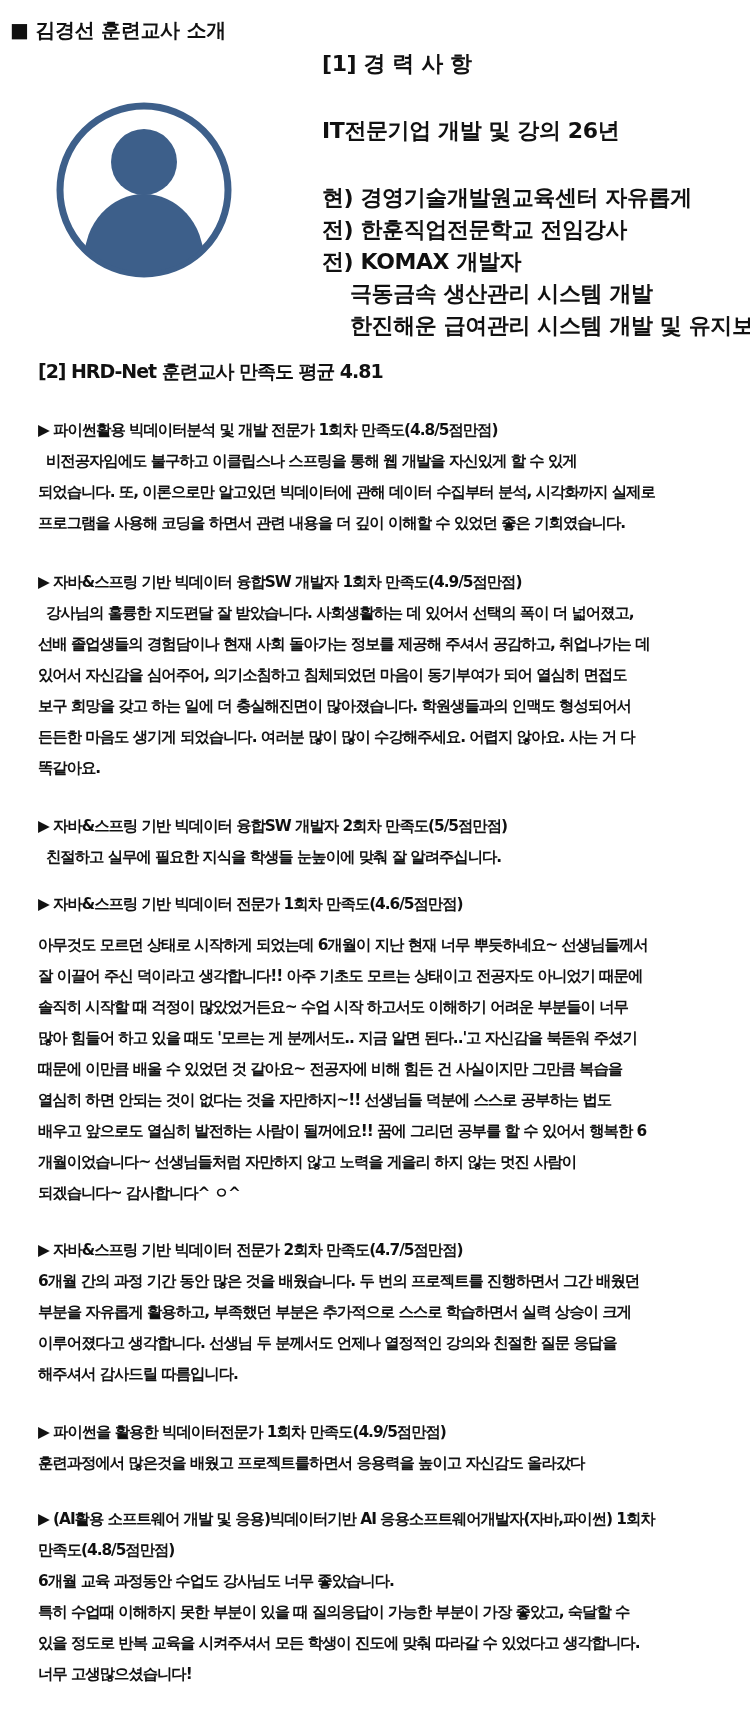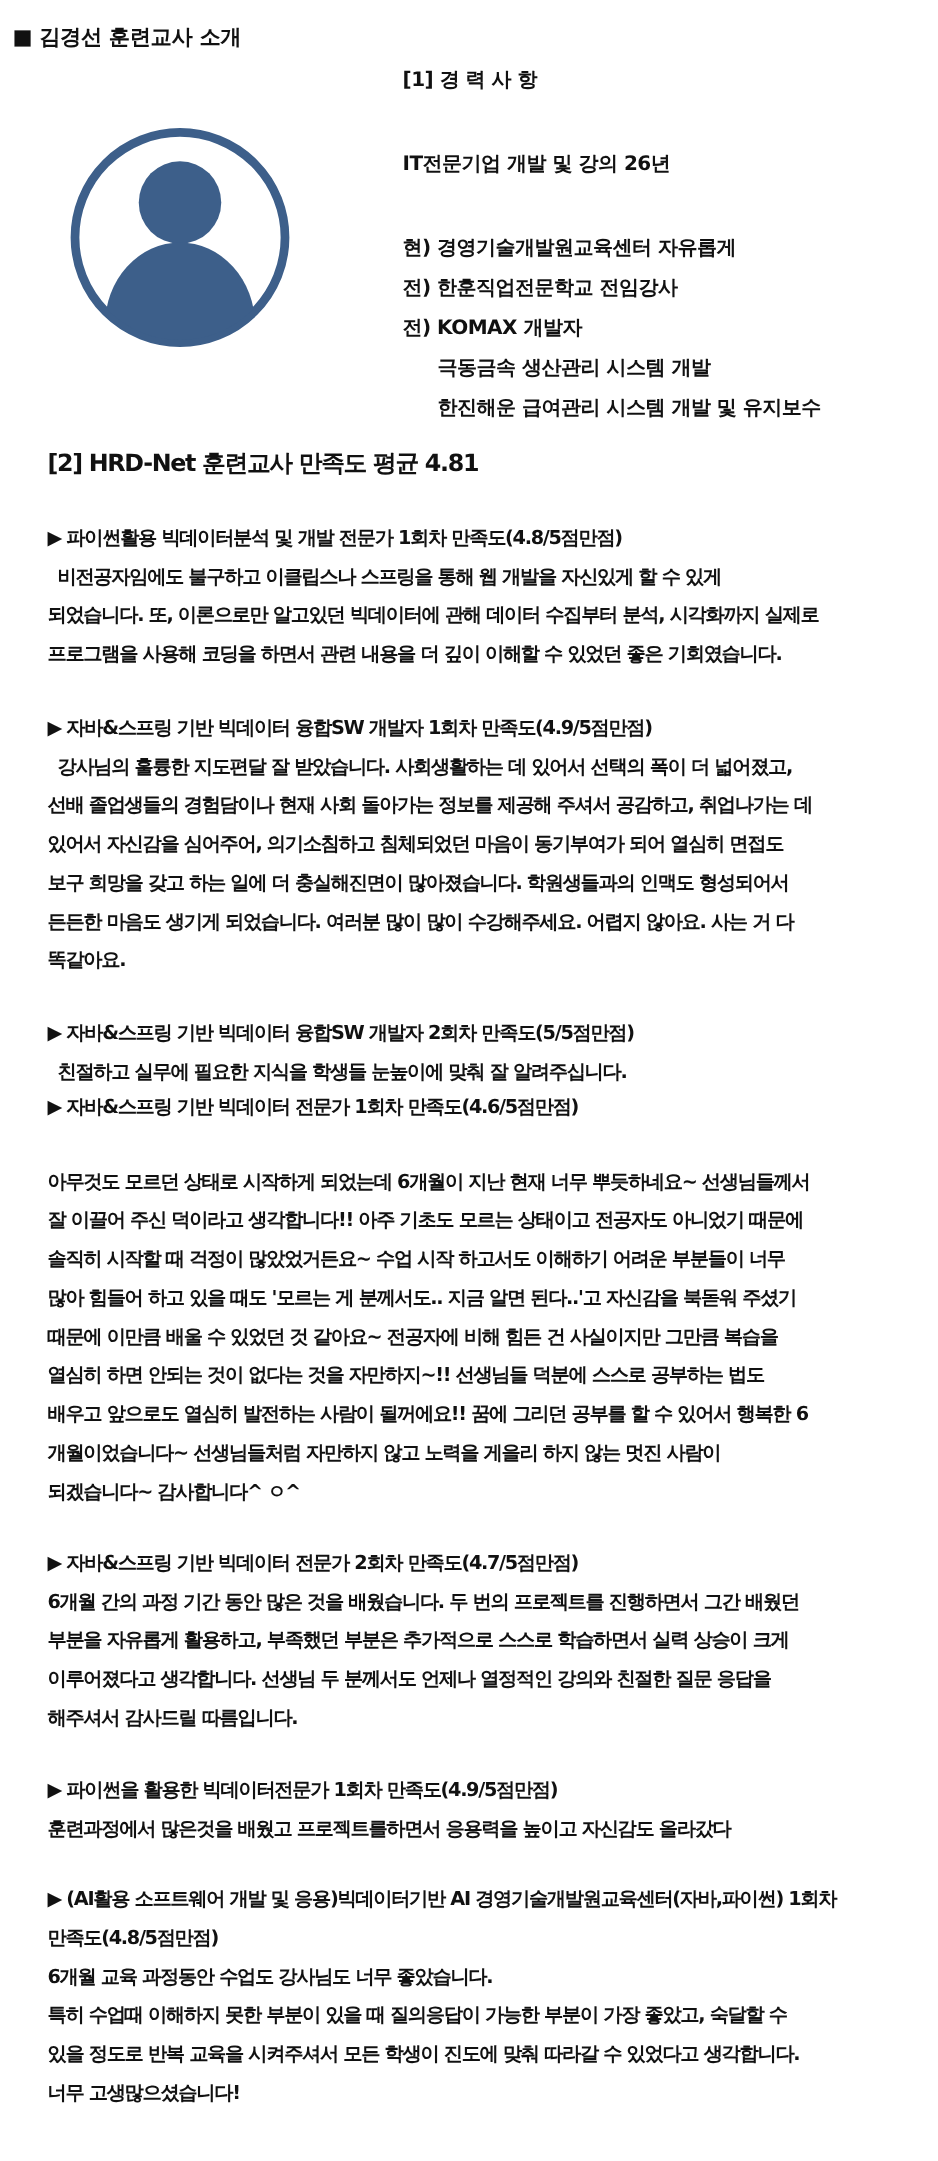--- a/index.html
+++ b/index.html
@@ -1,21 +1,21 @@
 <!DOCTYPE html>
 <html><head>
 <meta charset="utf-8">
 <style>
   html, body { margin: 0; padding: 0; background: #ffffff; }
   body { width: 750px; height: 1729px; position: relative; overflow: hidden;
          font-family: "DejaVu Sans", "Liberation Sans", sans-serif; color: #111111; }
   .ln { position: absolute; white-space: nowrap; font-weight: bold; line-height: 20px;
         transform: translateY(-50%); letter-spacing: -0.6px; }
-  .title { left: 10px; font-size: 17px; letter-spacing: -0.3px; }
-  .rc { left: 322px; font-size: 16px; letter-spacing: -0.4px; }
+  .title { left: 10px; font-size: 20px; letter-spacing: -0.3px; }
+  .rc { left: 322px; font-size: 22px; letter-spacing: -0.4px; }
   .body { left: 38px; font-size: 15.4px; letter-spacing: -1.05px; }
   .sub { left: 338px; margin-left: 12px; }
   .ind { padding-left: 8px; }
   .avatar { position: absolute; left: 54px; top: 100px; width: 180px; height: 180px; }
 </style>
 </head>
 <body>
 
 <div class="ln title" style="top:30px">■ 김경선 훈련교사 소개</div>
 
@@ -61,21 +61,21 @@
     <div class="ln body" style="top:737px">든든한 마음도 생기게 되었습니다. 여러분 많이 많이 수강해주세요. 어렵지 않아요. 사는 거 다</div>
     <div class="ln body" style="top:768px">똑같아요.</div>
   </div>
 
   <div>
     <div class="ln body" style="top:826px">▶ 자바&amp;스프링 기반 빅데이터 융합SW 개발자 2회차  만족도(5/5점만점)</div>
     <div class="ln body ind" style="top:857px"> 친절하고 실무에 필요한 지식을 학생들 눈높이에 맞춰 잘 알려주십니다.</div>
   </div>
 
   <div>
-    <div class="ln body" style="top:885px">▶ 자바&amp;스프링 기반 빅데이터 전문가 1회차 만족도(4.6/5점만점)</div>
+    <div class="ln body" style="top:904px">▶ 자바&amp;스프링 기반 빅데이터 전문가 1회차 만족도(4.6/5점만점)</div>
     <div class="ln body" style="top:945px">아무것도 모르던 상태로 시작하게 되었는데 6개월이 지난 현재 너무 뿌듯하네요~ 선생님들께서</div>
     <div class="ln body" style="top:976px">잘 이끌어 주신 덕이라고 생각합니다!! 아주 기초도 모르는 상태이고 전공자도 아니었기 때문에</div>
     <div class="ln body" style="top:1007px">솔직히 시작할 때 걱정이 많았었거든요~ 수업 시작 하고서도 이해하기 어려운 부분들이 너무</div>
     <div class="ln body" style="top:1038px">많아 힘들어 하고 있을 때도 '모르는 게 분께서도.. 지금 알면 된다..'고 자신감을 북돋워 주셨기</div>
     <div class="ln body" style="top:1069px">때문에 이만큼 배울 수 있었던 것 같아요~ 전공자에 비해 힘든 건 사실이지만 그만큼 복습을</div>
     <div class="ln body" style="top:1100px">열심히 하면 안되는 것이 없다는 것을 자만하지~!! 선생님들 덕분에 스스로 공부하는 법도</div>
     <div class="ln body" style="top:1131px">배우고 앞으로도 열심히 발전하는 사람이 될꺼에요!! 꿈에 그리던 공부를 할 수 있어서 행복한 6</div>
     <div class="ln body" style="top:1162px">개월이었습니다~ 선생님들처럼 자만하지 않고 노력을 게을리 하지 않는 멋진 사람이</div>
     <div class="ln body" style="top:1193px">되겠습니다~ 감사합니다^ ㅇ^</div>
   </div>
@@ -87,20 +87,20 @@
     <div class="ln body" style="top:1343px">이루어졌다고 생각합니다. 선생님 두 분께서도 언제나 열정적인 강의와 친절한 질문 응답을</div>
     <div class="ln body" style="top:1374px">해주셔서 감사드릴 따름입니다.</div>
   </div>
 
   <div>
     <div class="ln body" style="top:1432px">▶ 파이썬을 활용한 빅데이터전문가 1회차 만족도(4.9/5점만점)</div>
     <div class="ln body" style="top:1463px">훈련과정에서 많은것을 배웠고 프로젝트를하면서 응용력을 높이고 자신감도 올라갔다</div>
   </div>
 
   <div>
-    <div class="ln body" style="top:1519px">▶ (AI활용 소프트웨어 개발 및 응용)빅데이터기반 AI 경영기술개발원교육센터(자바,파이썬) 1회차</div>
+    <div class="ln body" style="top:1519px">▶ (AI활용 소프트웨어 개발 및 응용)빅데이터기반 AI 응용소프트웨어개발자(자바,파이썬) 1회차</div>
     <div class="ln body" style="top:1550px">만족도(4.8/5점만점)</div>
     <div class="ln body" style="top:1581px">6개월 교육 과정동안 수업도 강사님도 너무 좋았습니다.</div>
     <div class="ln body" style="top:1612px">특히 수업때 이해하지 못한 부분이 있을 때 질의응답이 가능한 부분이 가장 좋았고, 숙달할 수</div>
     <div class="ln body" style="top:1643px">있을 정도로 반복 교육을 시켜주셔서 모든 학생이 진도에 맞춰 따라갈 수 있었다고 생각합니다.</div>
     <div class="ln body" style="top:1674px">너무 고생많으셨습니다!</div>
   </div>
 </div>
 
 </body></html>

